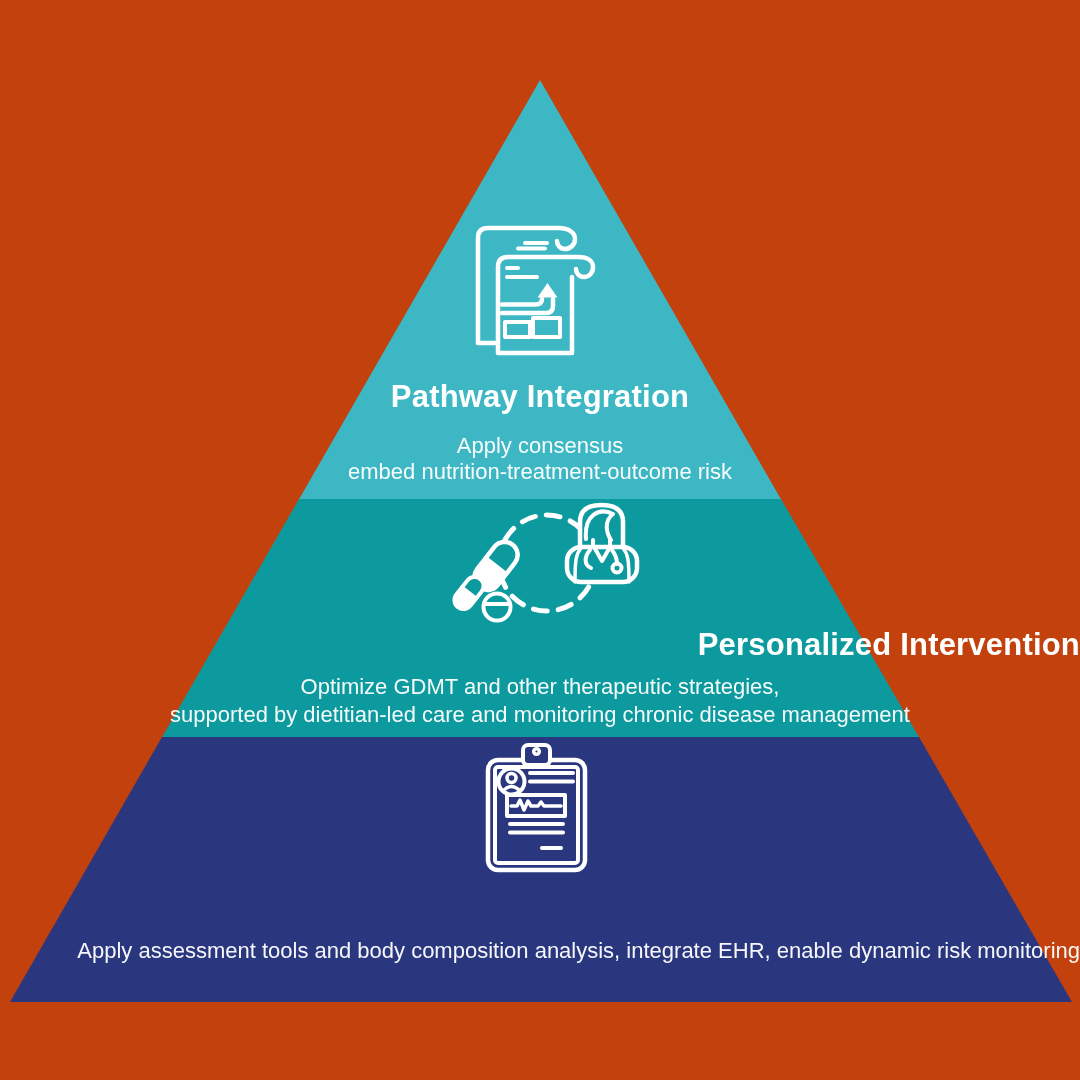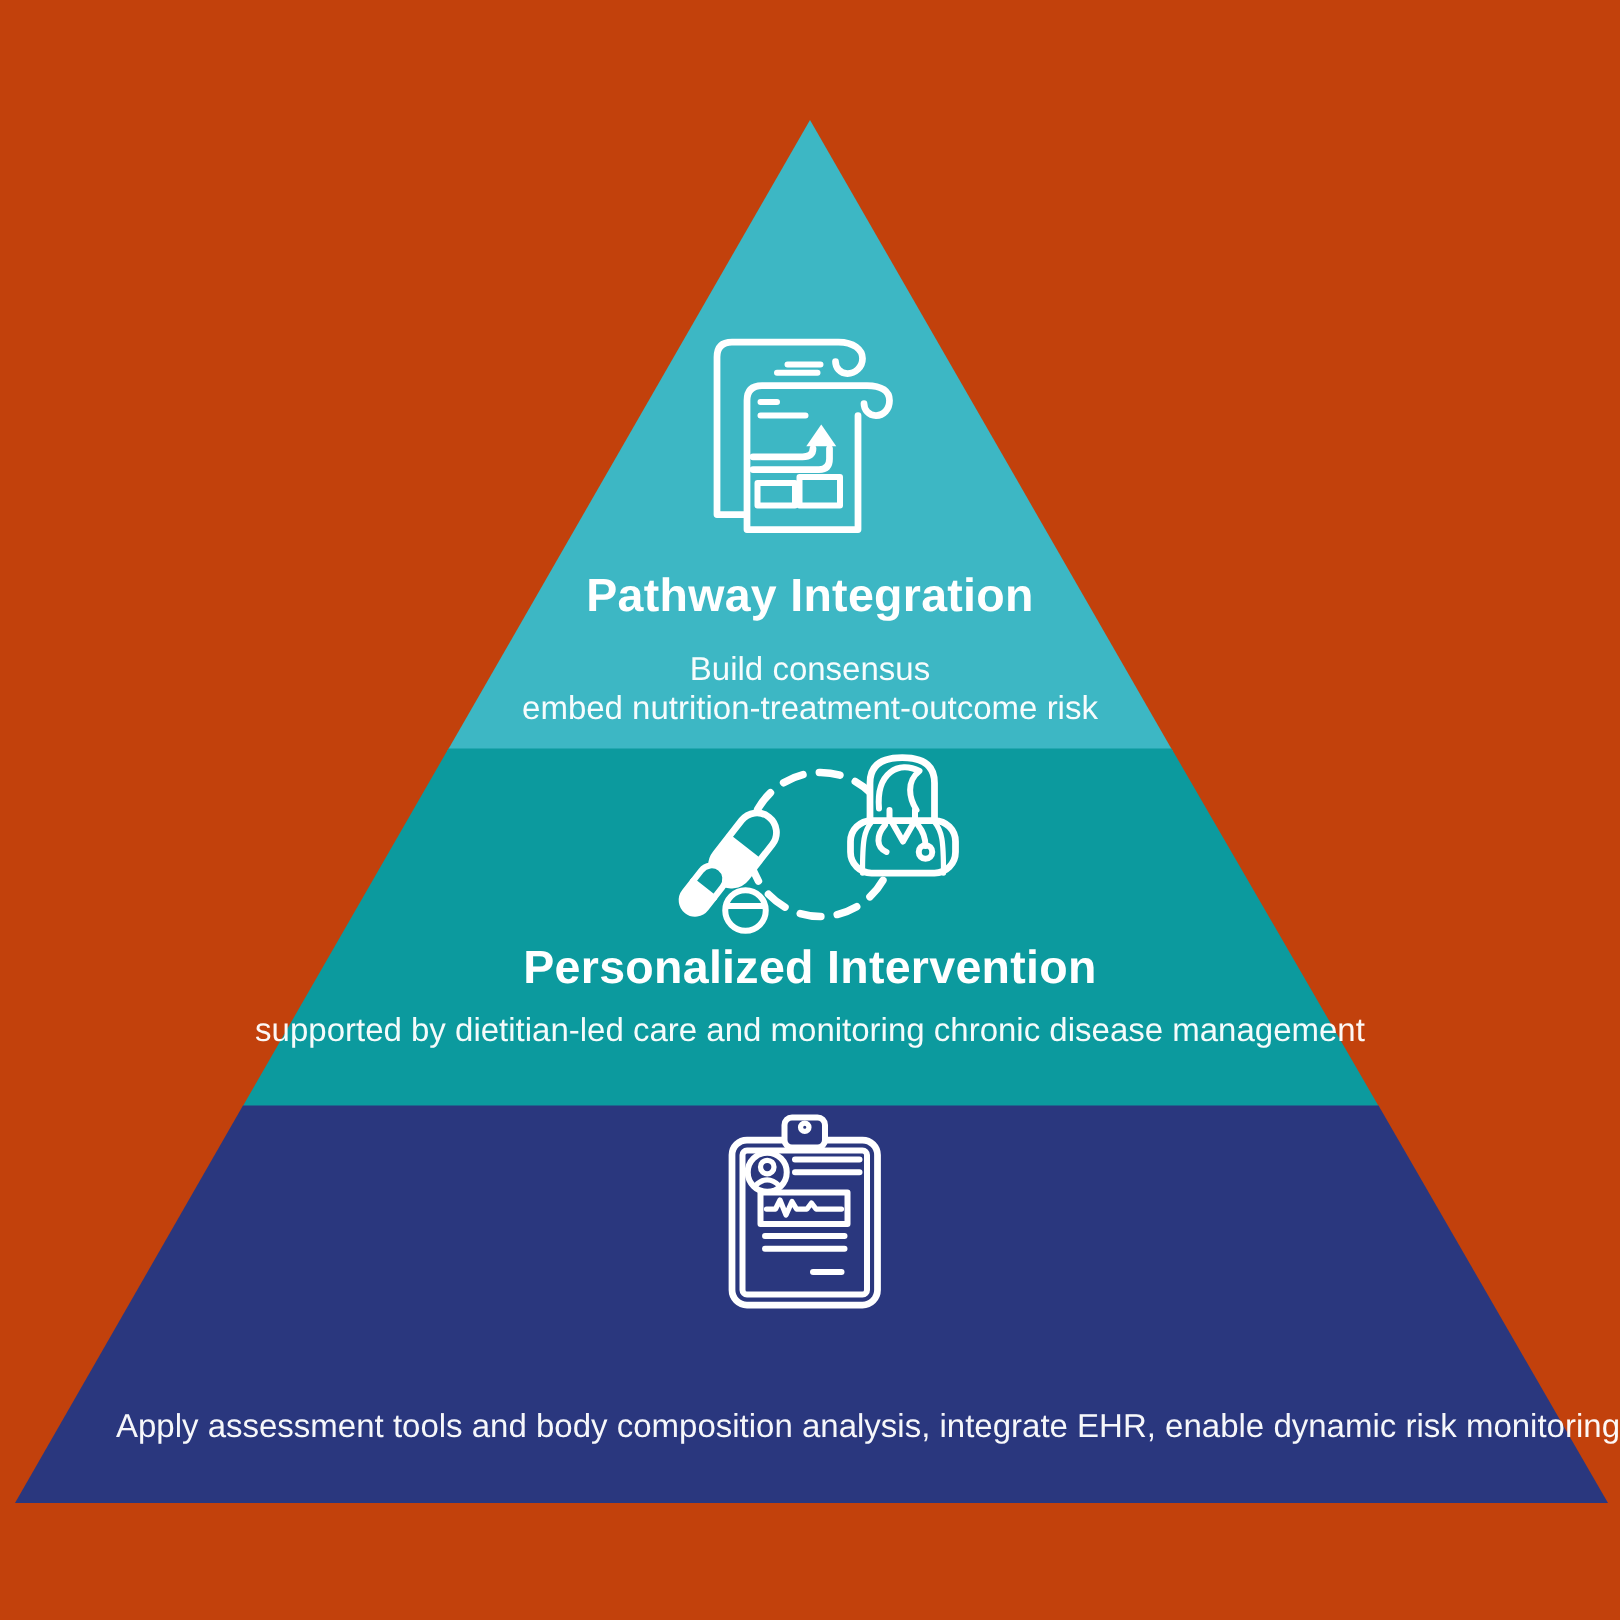--- a/index.html
+++ b/index.html
@@ -21,21 +21,21 @@
     letter-spacing:0.2px;
   }
   .tier-desc{
     position:absolute;left:0;width:1080px;
     text-align:center;
     font-size:22px;
     color:rgba(255,255,255,0.96);
   }
   #t1-title{top:379px;}
   #t1-desc{top:433px;line-height:26px;}
-  #t2-title{top:627px;}
+  #t2-title{top:627px;text-align:right;}
   #t2-desc{top:673px;line-height:28px;}
   #t3-title{top:885px;}
   #t3-desc{top:937px;line-height:27px;text-align:right;}
 </style>
 </head>
 <body>
 
 <div class="canvas">
 
   <svg class="stage" width="1080" height="1080" viewBox="0 0 1080 1080">
@@ -99,26 +99,27 @@
       <path stroke-width="4" d="M44,33 H87 M44,41.5 H87"></path>
       <rect x="21" y="55" width="58" height="21" stroke-width="4"></rect>
       <polyline stroke-width="3.5" points="25,66 31,66 34,60 38,70 42,61 45,66 52,66 55,62 58,66 75,66"></polyline>
       <path stroke-width="4" d="M24,84 H77 M24,92.5 H77"></path>
       <path stroke-width="4" d="M56,108 H75"></path>
     </g>
   </svg>
 
   <div id="t1-title" class="tier-title">Pathway Integration</div>
   <div id="t1-desc" class="tier-desc">
-    <div>Build consensus</div>
+    <div>Apply consensus</div>
     <div>embed nutrition-treatment-outcome risk</div>
   </div>
 
   <div id="t2-title" class="tier-title">Personalized Intervention</div>
   <div id="t2-desc" class="tier-desc">
+    <div>Optimize GDMT and other therapeutic strategies,</div>
     <div>supported by dietitian-led care and monitoring chronic disease management</div>
   </div>
 
   <div id="t3-desc" class="tier-desc">
     <div>Apply assessment tools and body composition analysis, integrate EHR, enable dynamic risk monitoring</div>
   </div>
 
 </div>
 
 </body></html>

